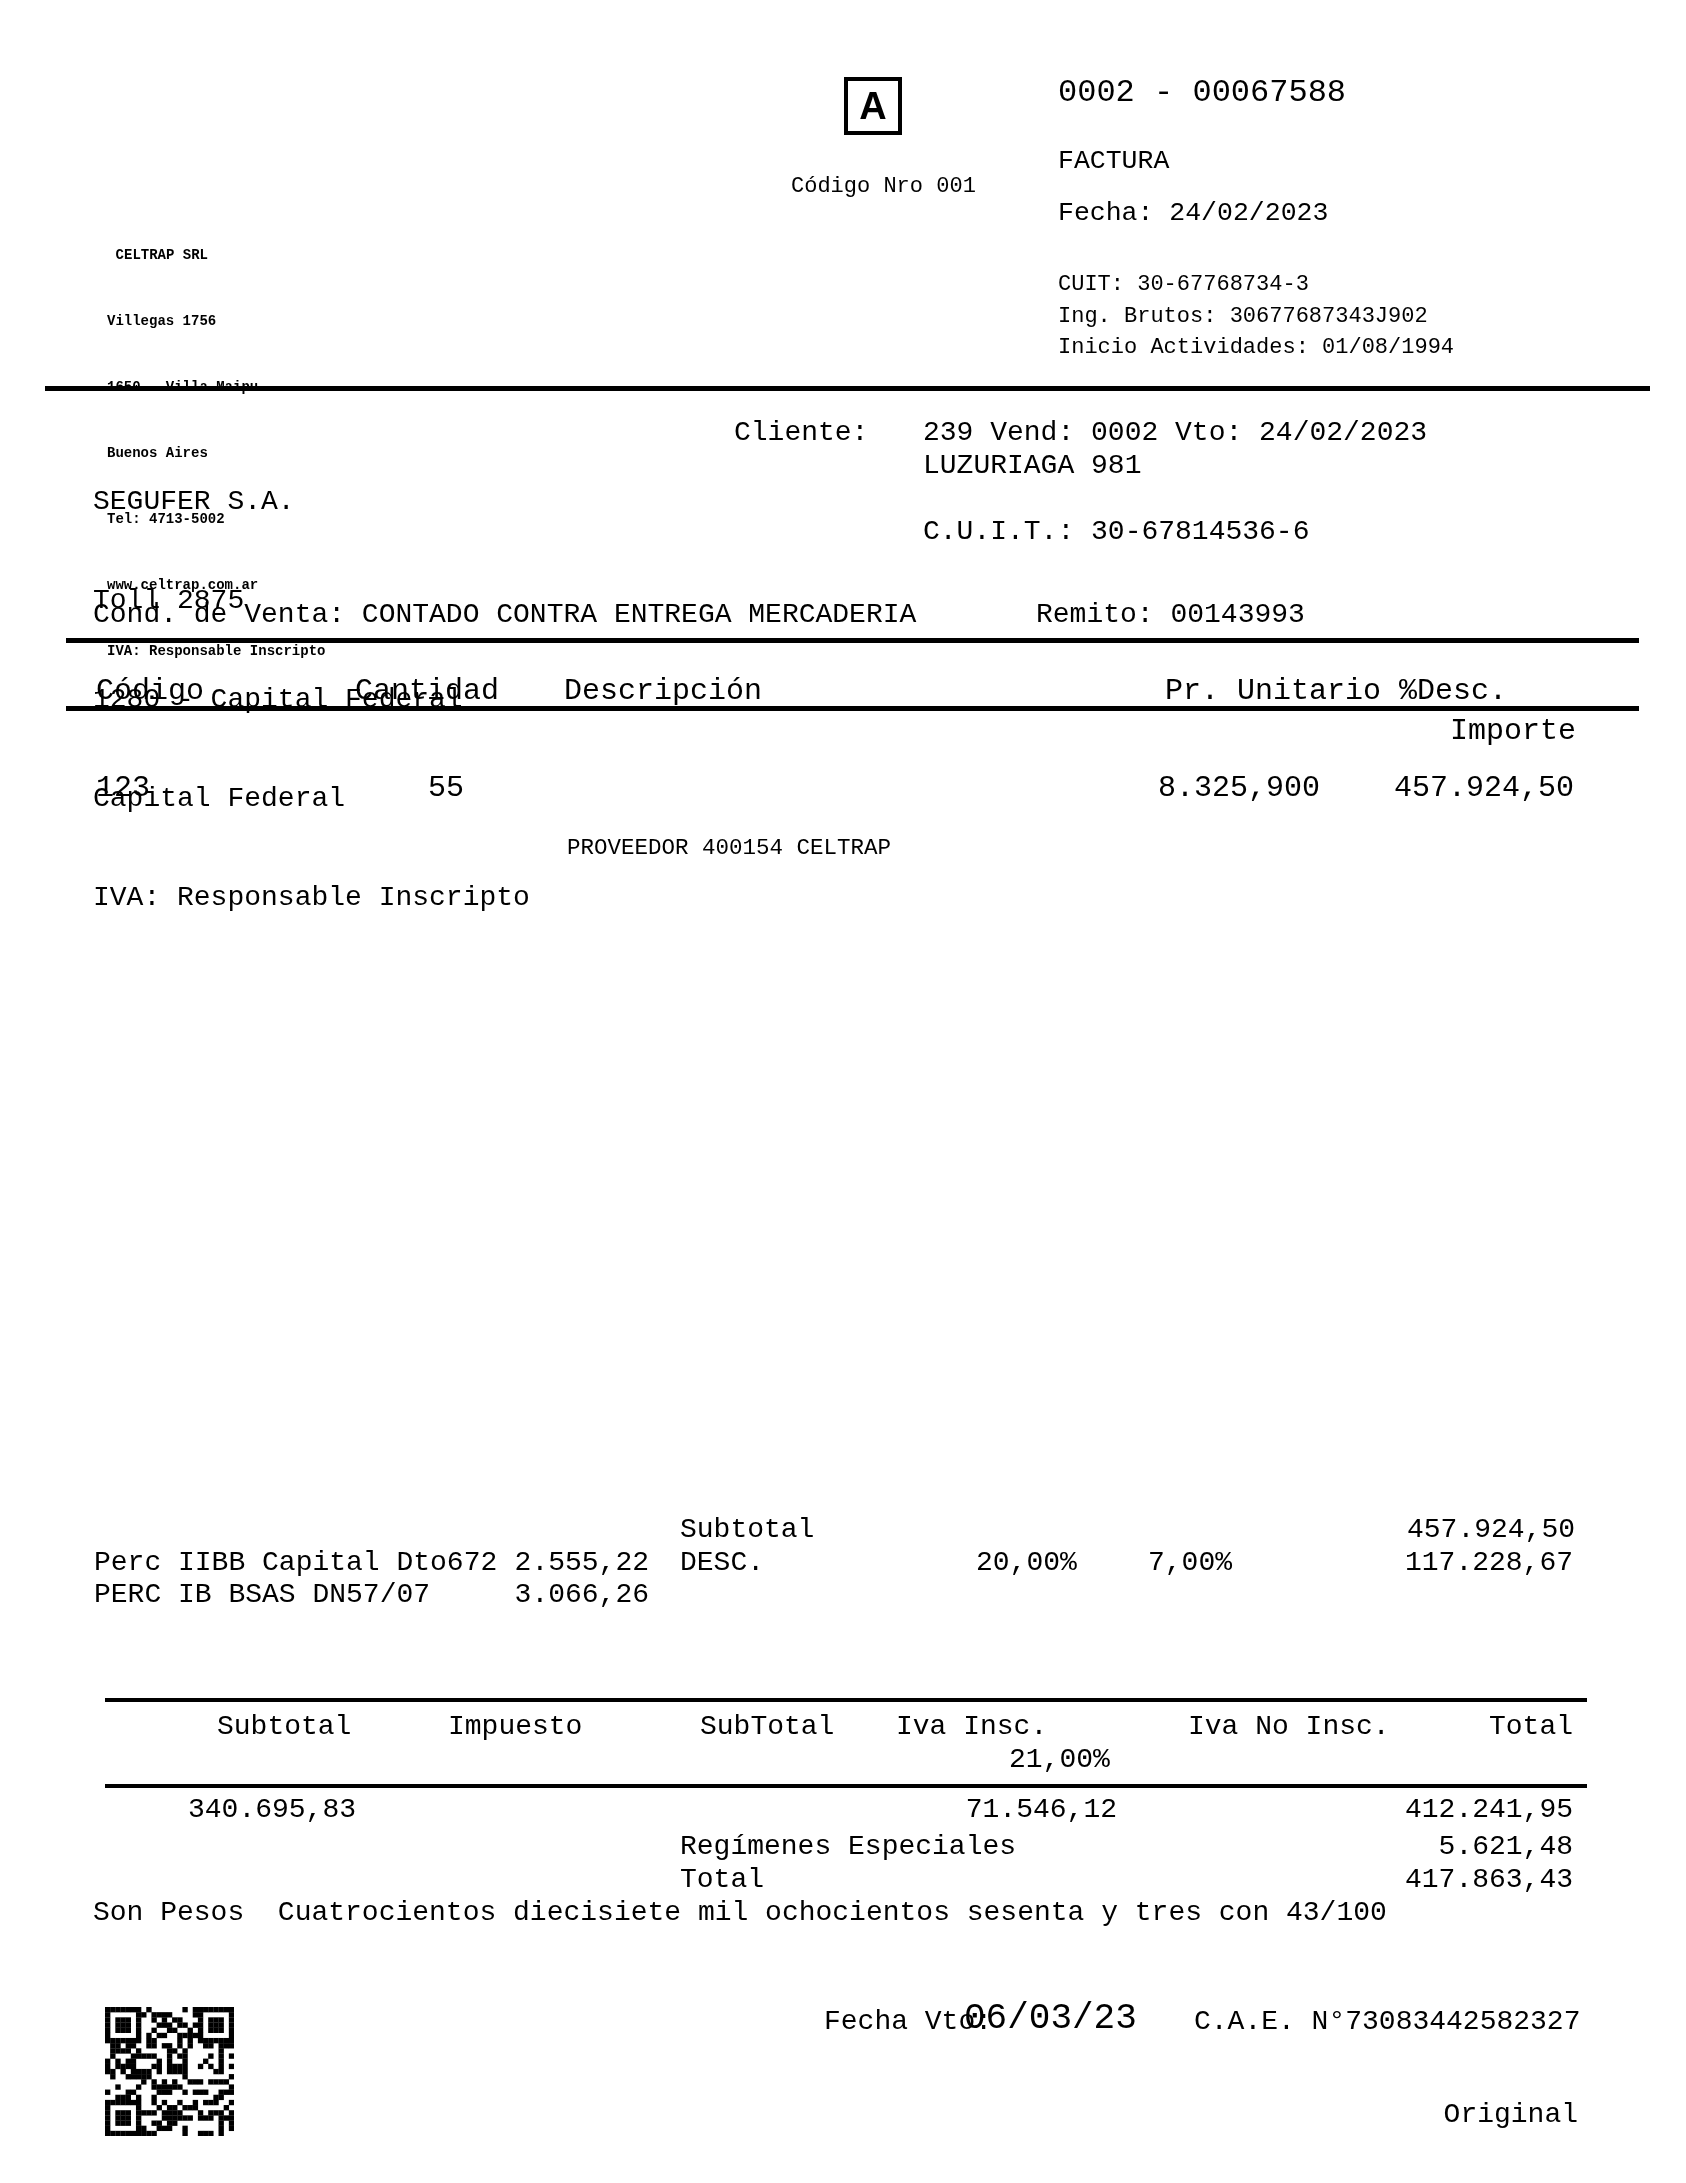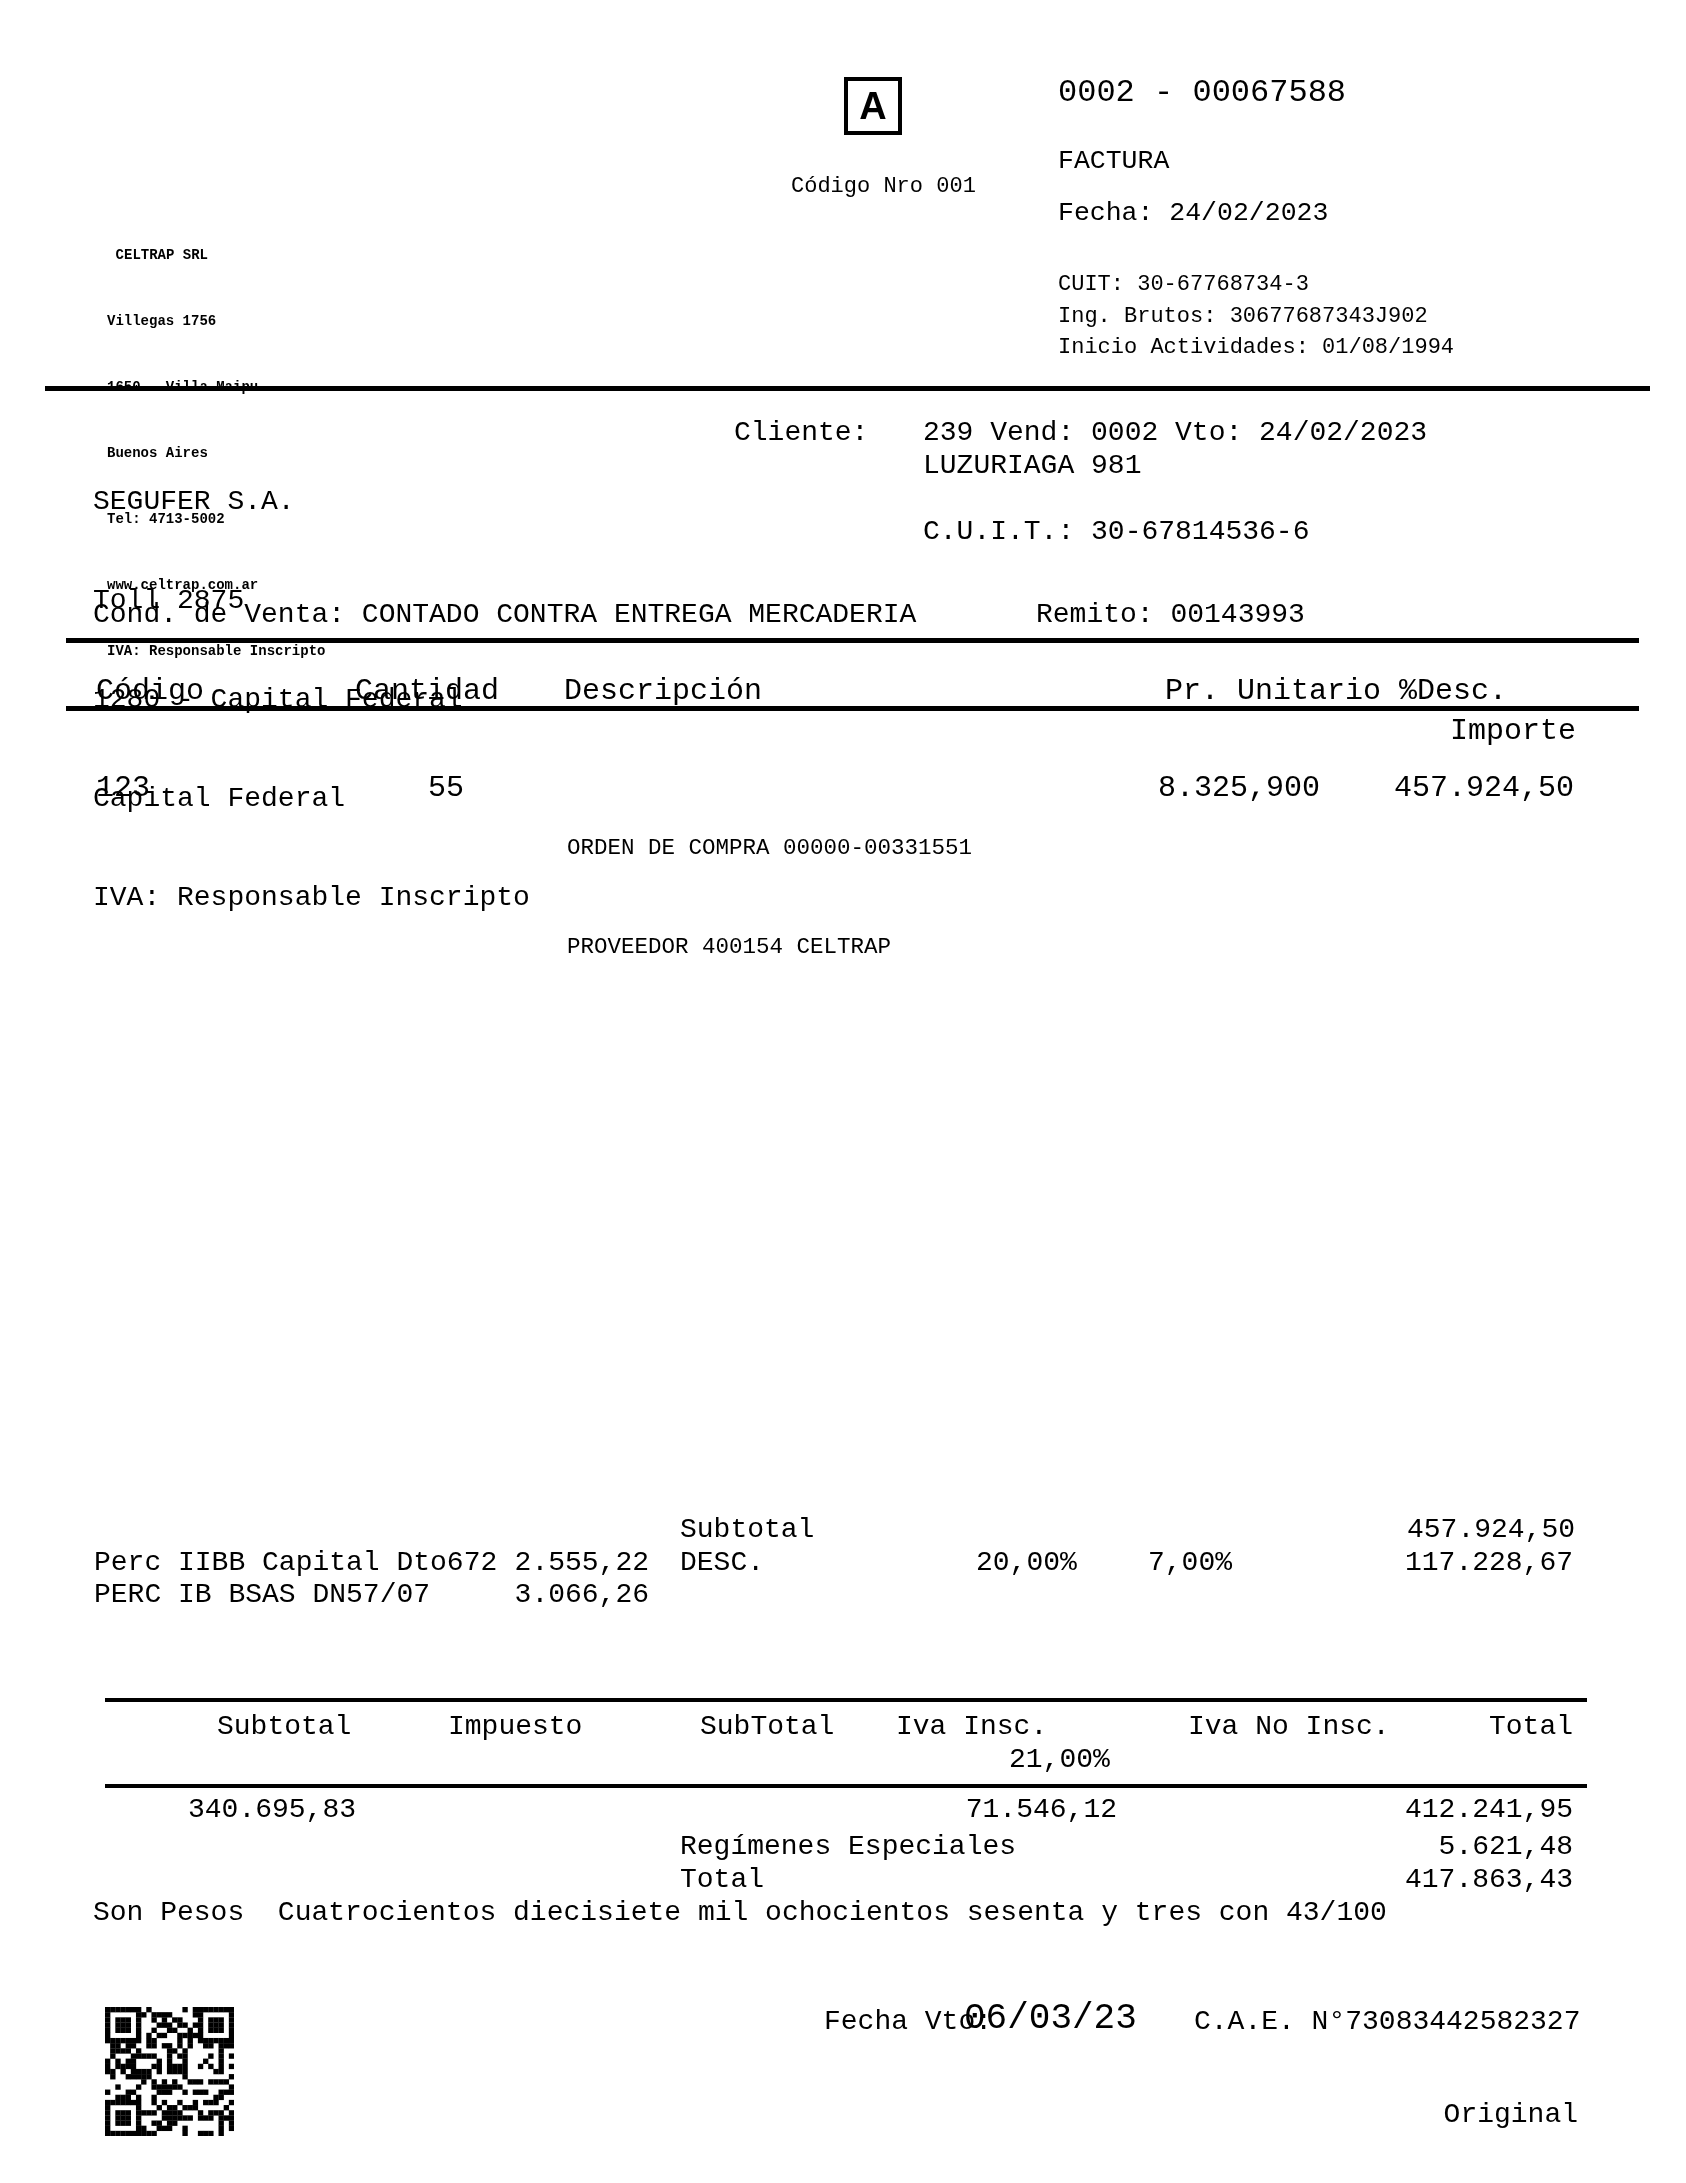--- a/index.html
+++ b/index.html
@@ -74,21 +74,20 @@
   <div class="abs s34" style="left:564px;top:676px">Descripción</div>
   <div class="abs s34" style="left:1165px;top:676px">Pr. Unitario %Desc.</div>
   <div class="abs s34" style="right:111px;top:716px">Importe</div>
 
   <div class="hr" style="left:66px;top:706px;width:1573px"></div>
 
   <div>
     <div class="abs s34" style="left:96px;top:773px">123</div>
     <div class="abs s34" style="right:1223px;top:773px">55</div>
     <div class="desc-block">
-      <div>ORDEN DE COMPRA 00000-00331551</div>
       <div>PROVEEDOR 400154 CELTRAP</div>
     </div>
     <div class="abs s34" style="right:367px;top:773px">8.325,900</div>
     <div class="abs s34" style="right:113px;top:773px">457.924,50</div>
   </div>
 
   <div class="abs s42" style="left:680px;top:1516px">Subtotal</div>
   <div class="abs s42" style="right:112px;top:1516px">457.924,50</div>
 
   <div class="abs s42" style="left:94px;top:1549px">Perc IIBB Capital Dto672</div>

